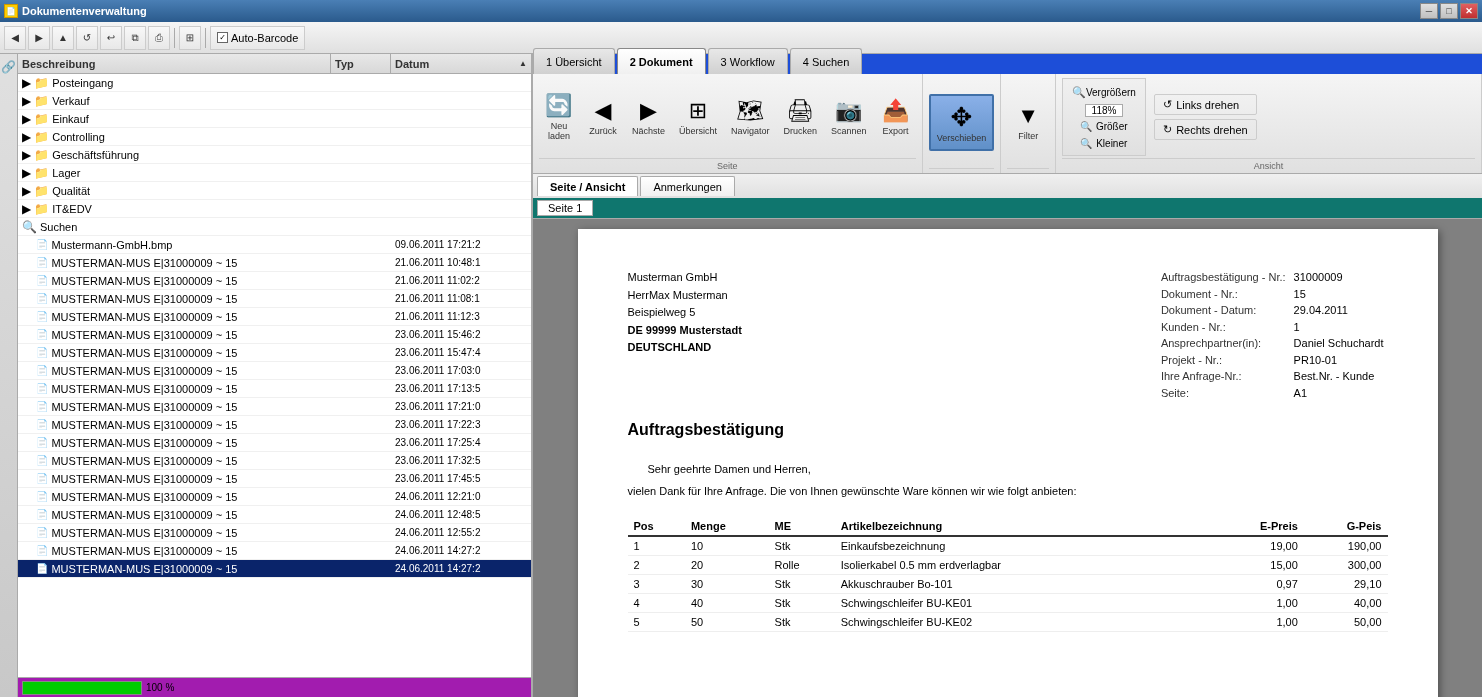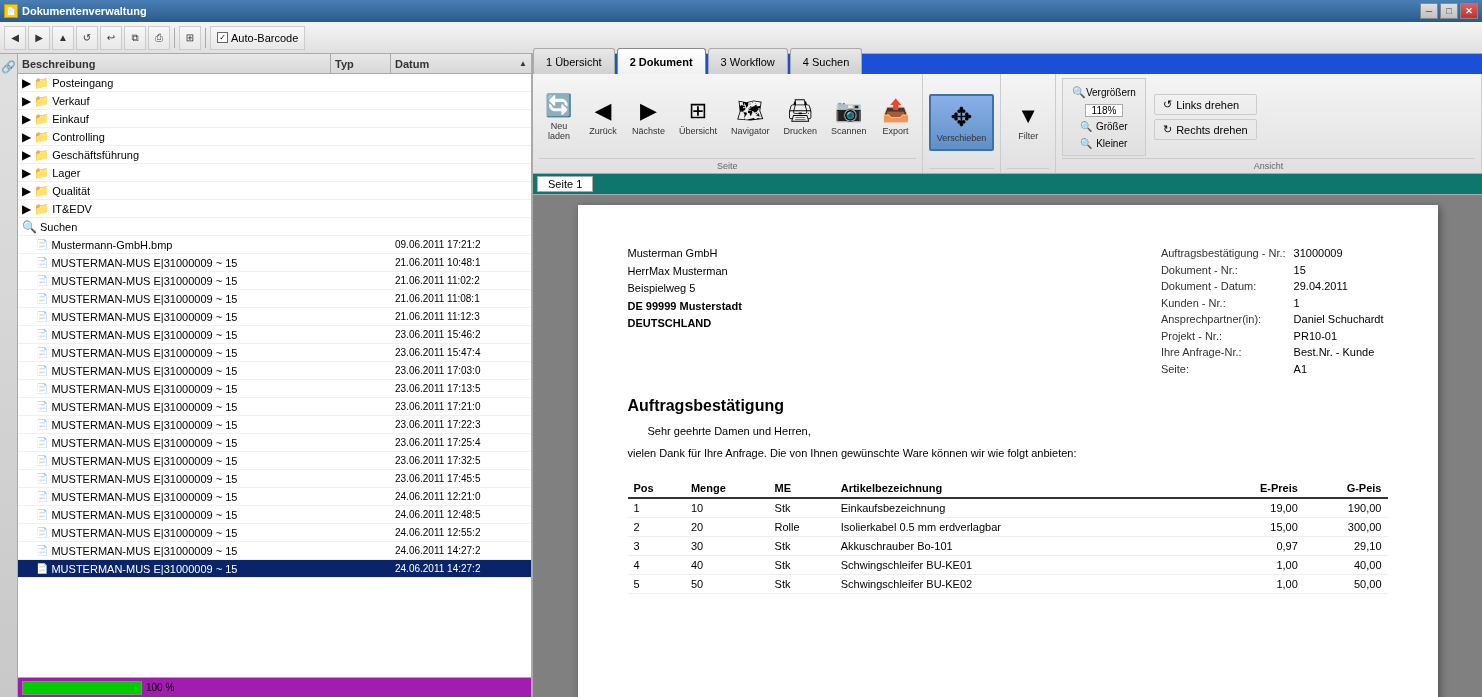--- a/index.html
+++ b/index.html
@@ -251,21 +251,21 @@
     }
     
     .doc-header { display: flex; justify-content: space-between; margin-bottom: 20px; }
     .doc-address { line-height: 1.6; }
     .doc-address .bold { font-weight: bold; }
     .doc-info { text-align: left; line-height: 1.5; font-size: 11px; }
     .doc-info table { border-collapse: collapse; }
     .doc-info td { padding: 0 4px; margin-left: 38px; }
     .doc-info td:first-child { color: #333; }
     
-    .doc-title { font-size: 16px; font-weight: bold; margin: 20px 0 10px 0; }
+    .doc-title { font-size: 16px; font-weight: bold; margin: 20px 0 24px 0; }
     .doc-greeting { margin-bottom: 10px; padding-left: 20px; }
     .doc-intro { margin-bottom: 20px; }
     
     .doc-table { width: 100%; border-collapse: collapse; margin-top: 10px; }
     .doc-table th { border-bottom: 2px solid #333; padding: 3px 6px; text-align: left; font-weight: bold; }
     .doc-table td { padding: 3px 6px; border-bottom: 1px solid #eee; }
     .doc-table th:last-child, .doc-table td:last-child { text-align: right; }
     .doc-table th:nth-last-child(2), .doc-table td:nth-last-child(2) { text-align: right; }
     
     
@@ -693,20 +693,28 @@
             <button class="ribbon-btn-sm" style="font-size: 11px; gap: 4px; border: 1px solid #ccc; padding: 3px 8px;">
               <span>↻</span>
               <span>Rechts drehen</span>
             </button>
           </div>
         </div>
         <div class="ribbon-group-label">Ansicht</div>
       </div>
     </div>
 
+    <div class="tab-sub-bar">
+      <div class="tab-sub active">
+        <span>Seite / Ansicht</span>
+      </div>
+      <div class="tab-sub">
+        <span>Anmerkungen</span>
+      </div>
+    </div>
 
     <div style="background: #0f766e; padding: 2px 4px; border-bottom: 1px solid #aaa; display: flex; align-items: center;">
       <div style="background: white; border: 1px solid #aaa; padding: 1px 10px; font-size: 11px; cursor: pointer;">
         <span>Seite 1</span>
       </div>
     </div>
 
     <div class="doc-view">
       <div class="doc-page">
 

